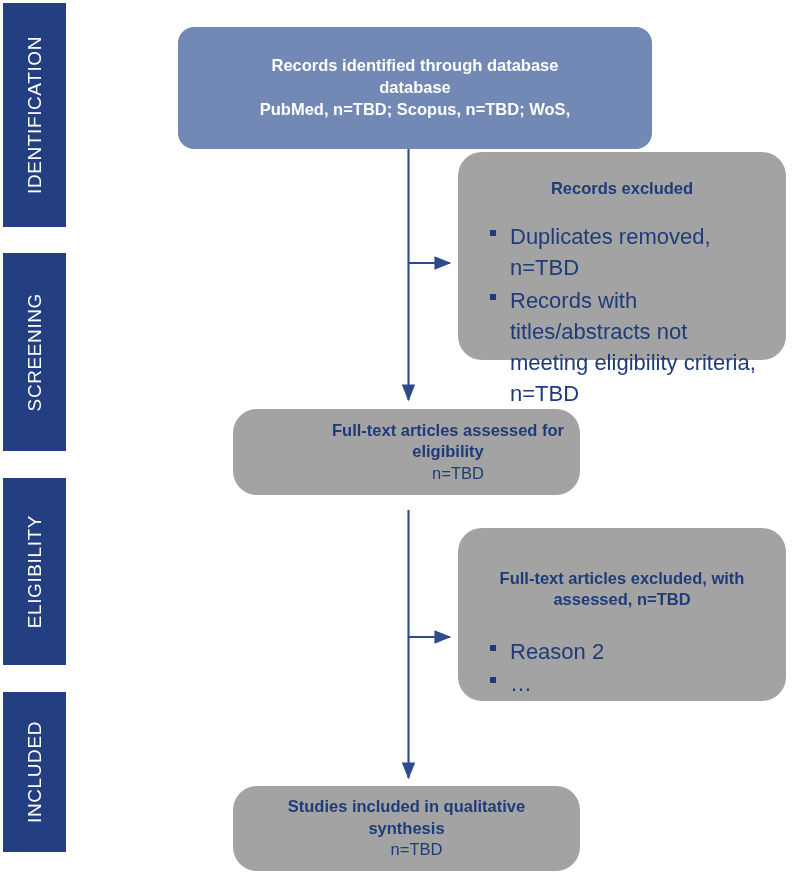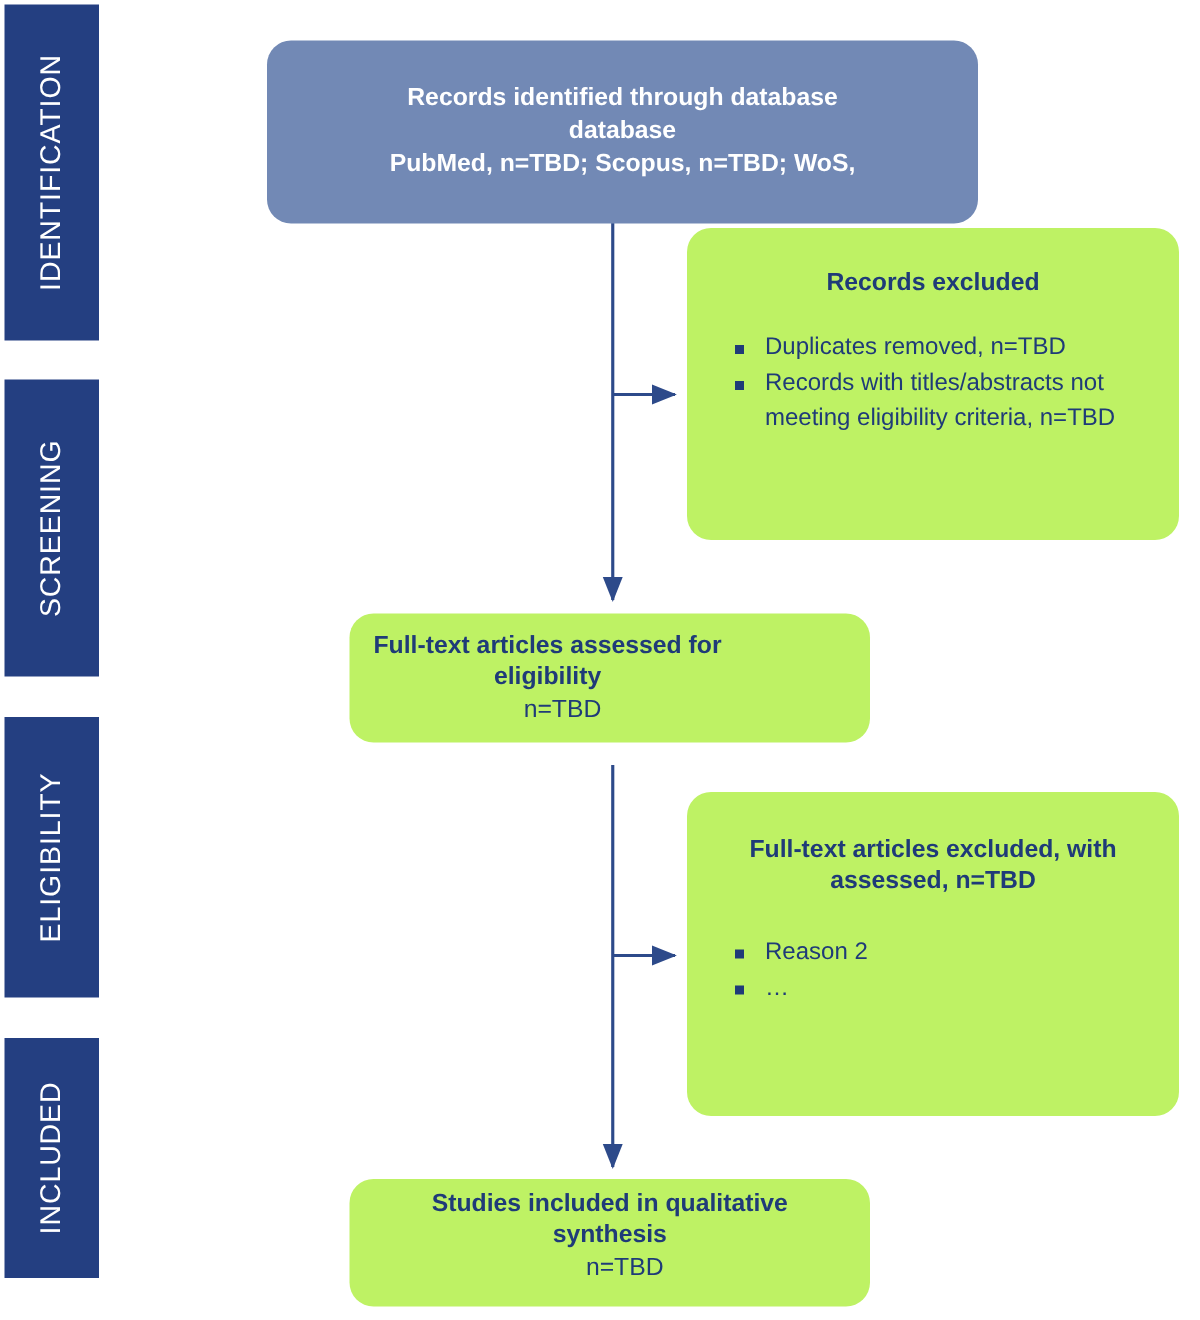--- a/index.html
+++ b/index.html
@@ -54,22 +54,23 @@
   .node {
     position: absolute;
     box-sizing: border-box;
     border-radius: 16px;
   }
   .node.primary {
     background: #7289b5;
     color: #ffffff;
   }
   .node.light {
-    background: #bef264;
+    background: #a3a3a3;
     color: #1f3b78;
+    border-radius: 24px;
   }
   .node-text {
     text-align: center;
     font-size: 16.5px;
     line-height: 1.30;
     font-weight: bold;
   }
   .node-text .soft {
     font-weight: normal;
     padding-left: 20px;
@@ -99,40 +100,41 @@
   }
 
   
   #box-fulltext-assessed {
     left: 233px;
     top: 409px;
     width: 347px;
     height: 86px;
     display: flex;
     align-items: center;
-    justify-content: flex-start;
+    justify-content: flex-end;
     padding: 6px 16px;
   }
 
   
   #box-fulltext-excluded {
     left: 458px;
     top: 528px;
     width: 328px;
-    height: 216px;
-    padding: 28px 20px 14px 20px;
+    height: 173px;
+    padding: 40px 20px 14px 20px;
   }
 
   
   #box-studies-included {
     left: 233px;
     top: 786px;
     width: 347px;
     height: 85px;
     display: flex;
+    align-items: center;
     justify-content: center;
     padding: 6px 16px;
   }
 
   
   .box-heading {
     text-align: center;
     font-size: 16.5px;
     font-weight: bold;
     line-height: 1.28;
@@ -142,21 +144,21 @@
   #box-fulltext-excluded .box-heading { margin-bottom: 26px; }
 
   .bullet-list {
     list-style: none;
     margin: 0;
     padding: 0 0 0 10px;
   }
   .bullet-list li {
     position: relative;
     padding-left: 22px;
-    font-size: 16px;
+    font-size: 22px;
     line-height: 1.42;
     color: #1f3b78;
     font-weight: normal;
     margin-bottom: 1px;
   }
   .bullet-list li::before {
     content: "";
     position: absolute;
     left: 2px;
     top: 9px;

